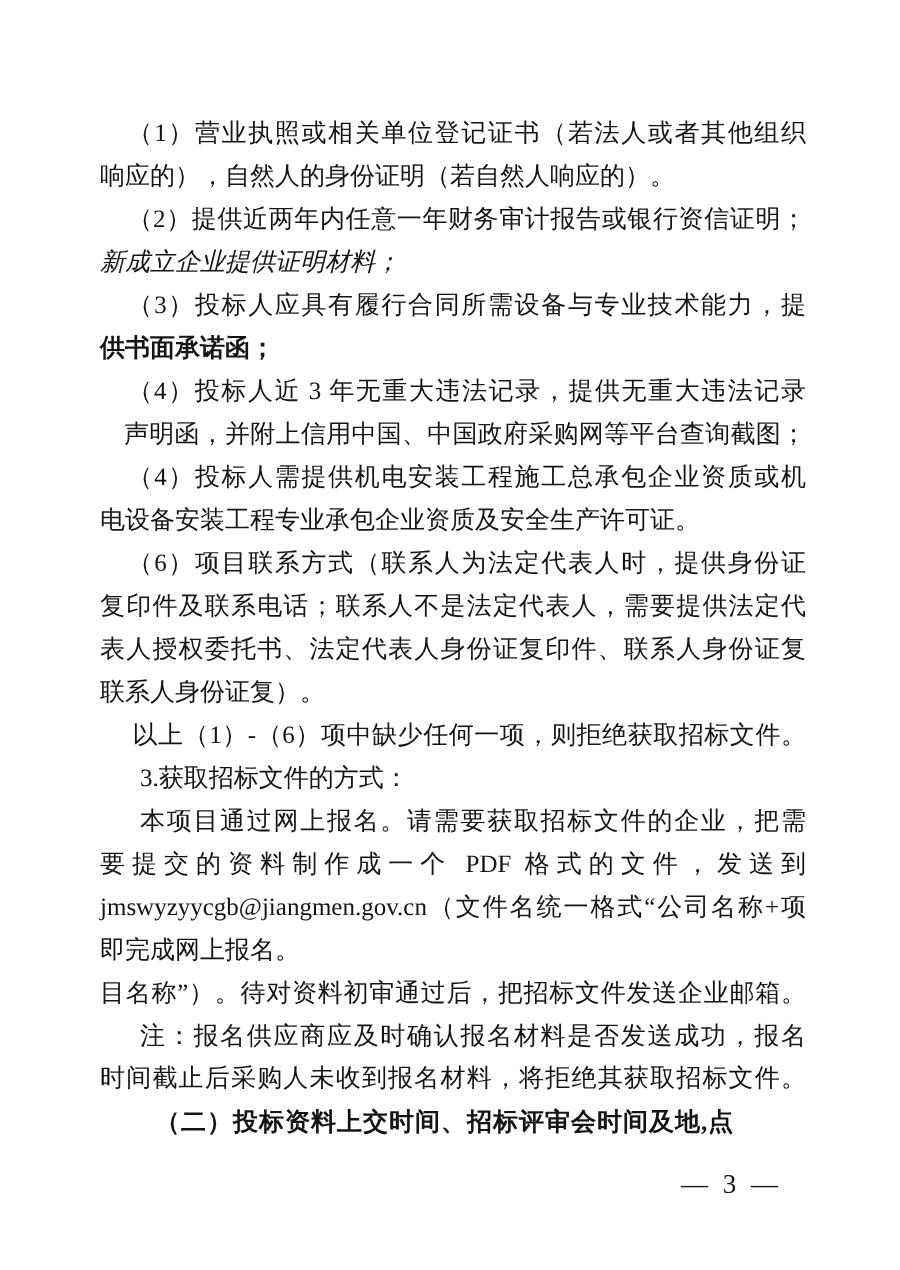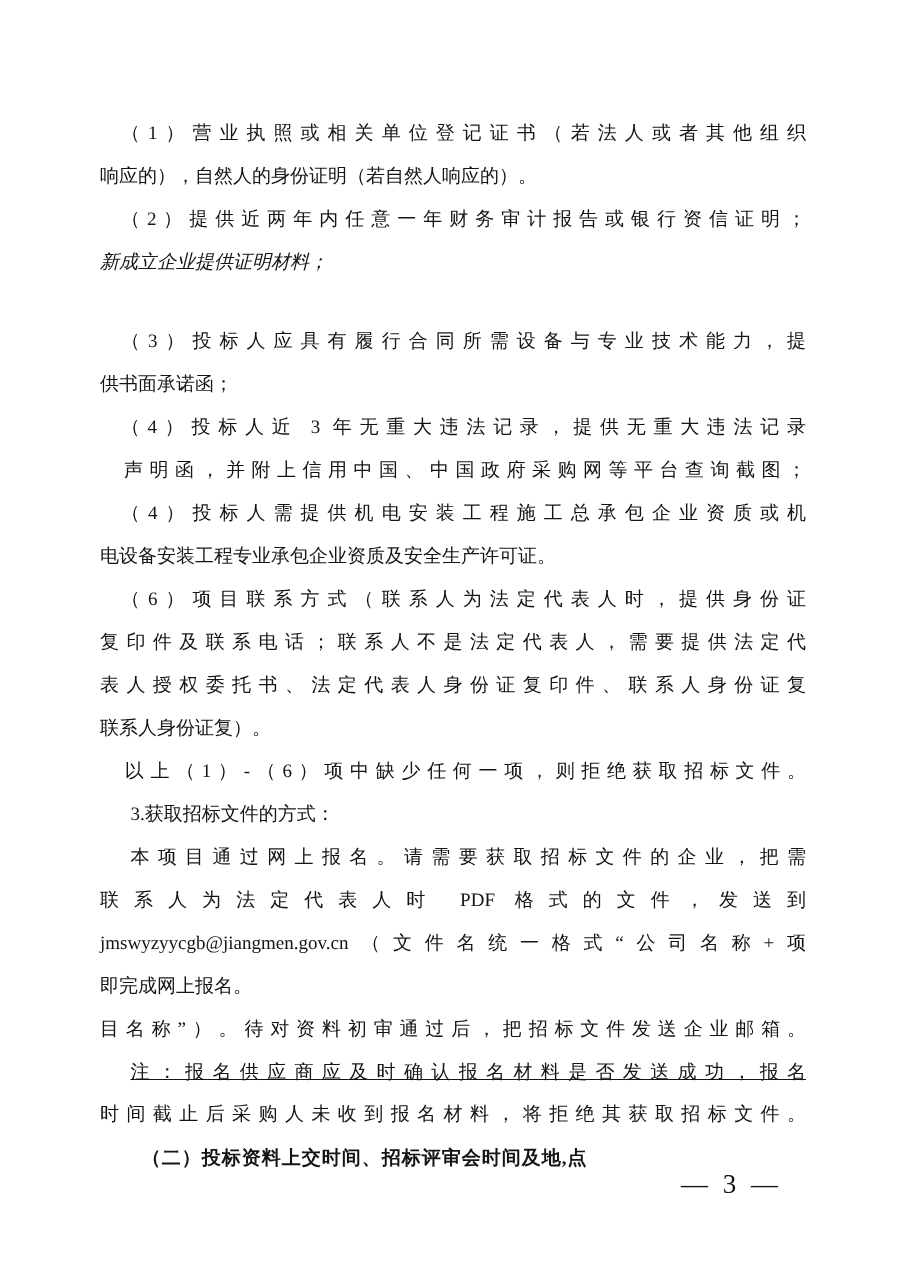--- a/index.html
+++ b/index.html
@@ -16,21 +16,21 @@
     font-family: "Liberation Serif", "DejaVu Serif", serif;
     color: #141414;
   }
   .content {
     position: absolute;
     left: 100px;
     top: 112px;
     width: 706px;
   }
   .line {
-    font-size: 19px;
+    font-size: 25px;
     line-height: 43px;
     height: 43px;
     white-space: pre-wrap;
     text-rendering: geometricPrecision;
   }
   .line.justify {
     text-align: justify;
     text-align-last: justify;
     text-justify: inter-character;
   }
@@ -50,35 +50,35 @@
 </style>
 </head>
 <body>
 
 <div class="page">
   <div class="content" id="doc-body">
       <div class="line justify" style="padding-left: 1.1em;">（1）营业执照或相关单位登记证书（若法人或者其他组织</div>
       <div class="line" style="padding-left: 0em;">响应的），自然人的身份证明（若自然人响应的）。</div>
       <div class="line justify" style="padding-left: 1.1em;">（2）提供近两年内任意一年财务审计报告或银行资信证明；</div>
       <div class="line" style="padding-left: 0em; font-style: italic;">新成立企业提供证明材料；</div>
-      <div class="line justify" style="padding-left: 1.1em; margin-top: 36px;">（3）投标人应具有履行合同所需设备与专业技术能力，提</div>
-      <div class="line" style="padding-left: 0em;">供书面承诺函；</div>
+      <div class="line justify" style="padding-left: 1.1em;">（3）投标人应具有履行合同所需设备与专业技术能力，提</div>
+      <div class="line" style="padding-left: 0em; font-weight: bold;">供书面承诺函；</div>
       <div class="line justify" style="padding-left: 1.1em;">（4）投标人近 3 年无重大违法记录，提供无重大违法记录</div>
       <div class="line justify" style="padding-left: 0em; margin-left: 24px;">声明函，并附上信用中国、中国政府采购网等平台查询截图；</div>
       <div class="line justify" style="padding-left: 1.1em;">（4）投标人需提供机电安装工程施工总承包企业资质或机</div>
       <div class="line" style="padding-left: 0em;">电设备安装工程专业承包企业资质及安全生产许可证。</div>
       <div class="line justify" style="padding-left: 1.1em;">（6）项目联系方式（联系人为法定代表人时，提供身份证</div>
       <div class="line justify" style="padding-left: 0em;">复印件及联系电话；联系人不是法定代表人，需要提供法定代</div>
       <div class="line justify" style="padding-left: 0em;">表人授权委托书、法定代表人身份证复印件、联系人身份证复</div>
       <div class="line" style="padding-left: 0em;">联系人身份证复）。</div>
       <div class="line justify" style="padding-left: 1.3em;">以上（1）-（6）项中缺少任何一项，则拒绝获取招标文件。</div>
       <div class="line" style="padding-left: 1.6em;">3.获取招标文件的方式：</div>
       <div class="line justify" style="padding-left: 1.6em;">本项目通过网上报名。请需要获取招标文件的企业，把需</div>
-      <div class="line justify" style="padding-left: 0em;">联系人为法定代表人时 PDF 格式的文件，发送到</div>
+      <div class="line justify" style="padding-left: 0em;">要提交的资料制作成一个 PDF 格式的文件，发送到</div>
       <div class="line justify" style="padding-left: 0em;">jmswyzyycgb@jiangmen.gov.cn（文件名统一格式“公司名称+项</div>
       <div class="line" style="padding-left: 0em;">即完成网上报名。</div>
       <div class="line justify" style="padding-left: 0em;">目名称”）。待对资料初审通过后，把招标文件发送企业邮箱。</div>
-      <div class="line justify" style="padding-left: 1.6em; text-decoration: underline;">注：报名供应商应及时确认报名材料是否发送成功，报名</div>
+      <div class="line justify" style="padding-left: 1.6em;">注：报名供应商应及时确认报名材料是否发送成功，报名</div>
       <div class="line justify" style="padding-left: 0em; font-family: Liberation Mono, monospace;">时间截止后采购人未收到报名材料，将拒绝其获取招标文件。</div>
       <div class="line bold" style="padding-left: 2.2em;">（二）投标资料上交时间、招标评审会时间及地,点</div>
     </div>
   <div class="pagenum">— 3 —</div>
 </div>
 
 </body></html>

